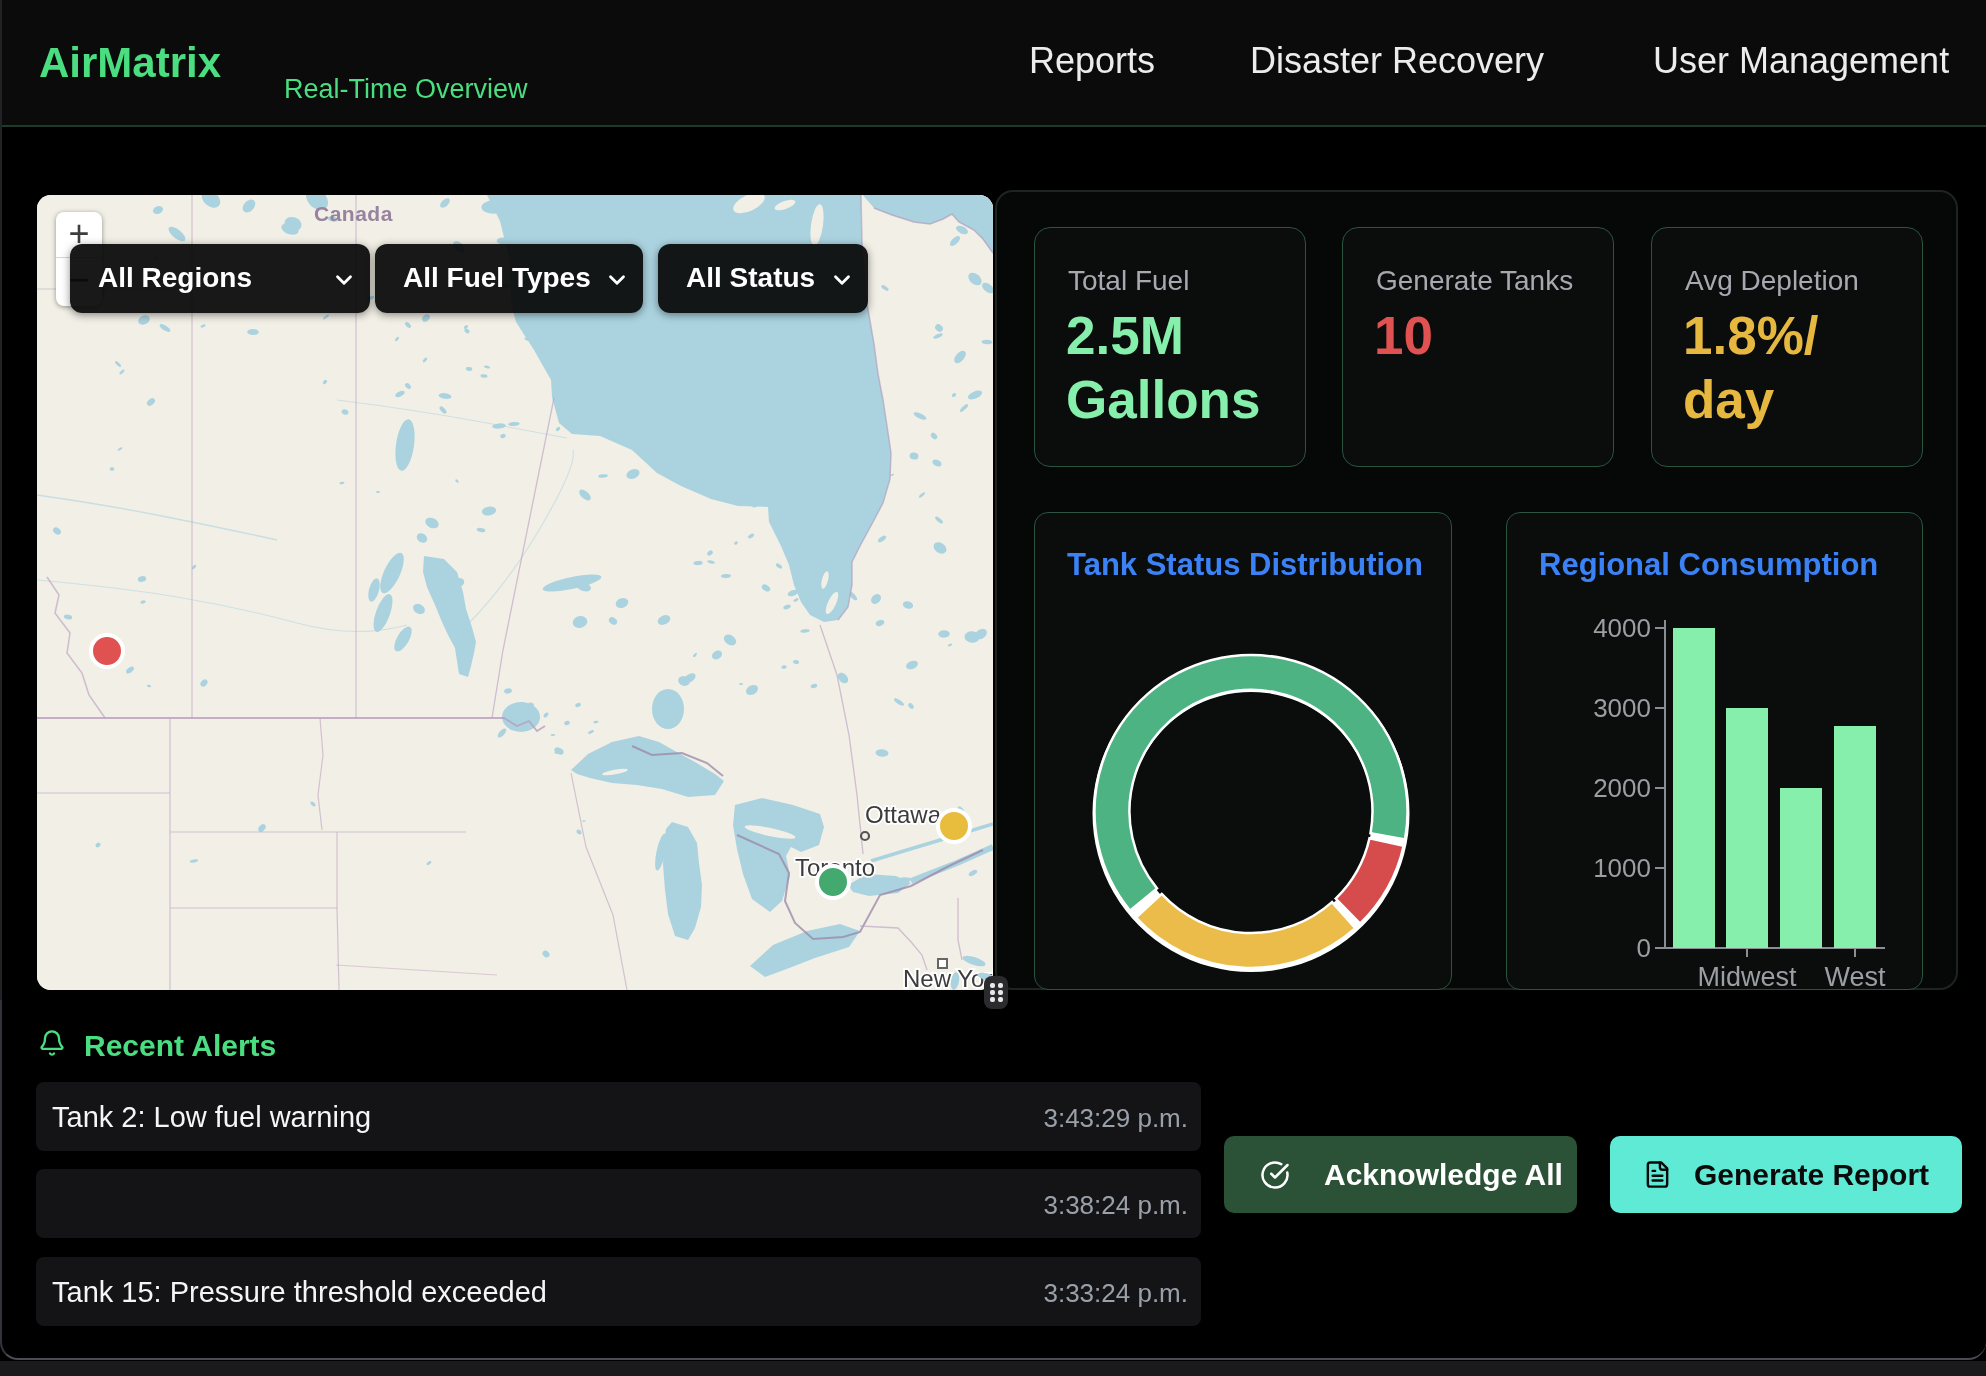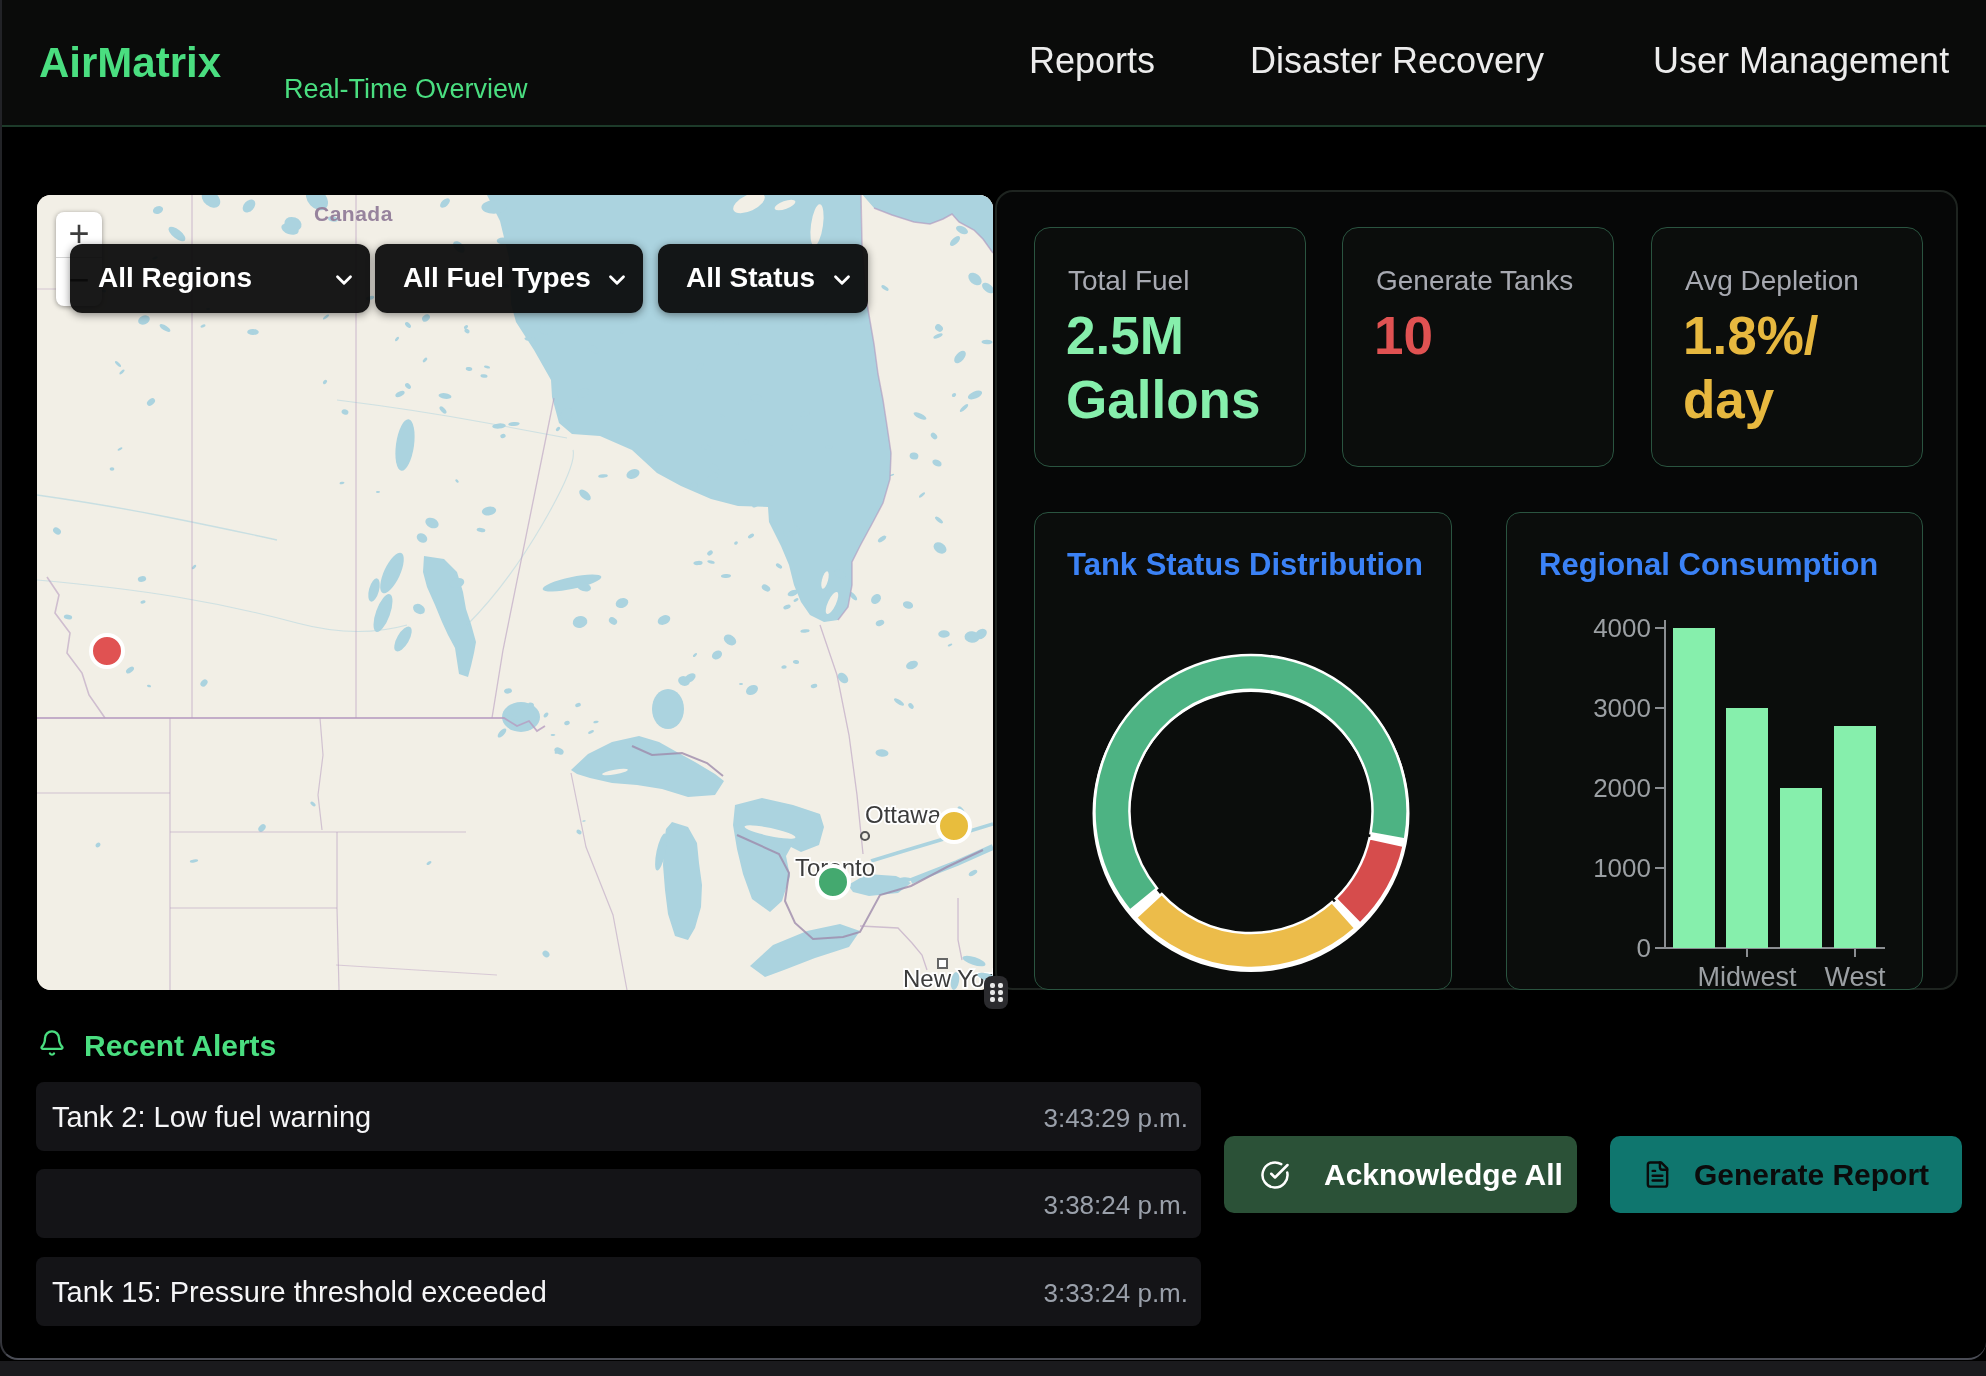--- a/index.html
+++ b/index.html
@@ -44,21 +44,21 @@
   #grip i { position:absolute; width:5px; height:5px; border-radius:2px; background:#e8e8e8; }
   
   #alerthead { position:absolute; left:84px; top:1029px; font-size:30px; font-weight:bold; color:#4ade80; }
   .arow { position:absolute; left:36px; width:1165px; height:69px; background:#141417;
     border-radius:8px; }
   .arow .t { position:absolute; left:16px; top:19px; font-size:29px; font-weight:500; color:#f5f5f7; }
   .arow .ts2 { position:absolute; right:13px; top:21px; font-size:26px; color:#9aa0aa; }
   .btn { position:absolute; top:1136px; height:77px; border-radius:10px; }
   #ackbtn { left:1224px; width:353px; background:#2b5137; }
   #ackbtn span { position:absolute; left:100px; top:22px; font-size:30px; font-weight:bold; color:#fff; }
-  #genbtn { left:1610px; width:352px; background:#0f766e; }
+  #genbtn { left:1610px; width:352px; background:#5eead4; }
   #genbtn span { position:absolute; left:84px; top:22px; font-size:30px; font-weight:bold; color:#0b0b0b; }
   
   #framebtm { position:absolute; left:0px; top:1000px; width:1986px; height:360px;
     border-left:2px solid #33343a; border-bottom:2.5px solid #4a4c55;
     border-radius:0 0 18px 18px; pointer-events:none; box-sizing:border-box; }
   #frameside { position:absolute; left:0px; top:0px; width:1986px; height:1000px;
     border-left:2px solid #222327; pointer-events:none; box-sizing:border-box; }
   #footer { position:absolute; left:0; top:1361px; width:1986px; height:15px; background:#1a1a1d; }
 </style>
 </head>

